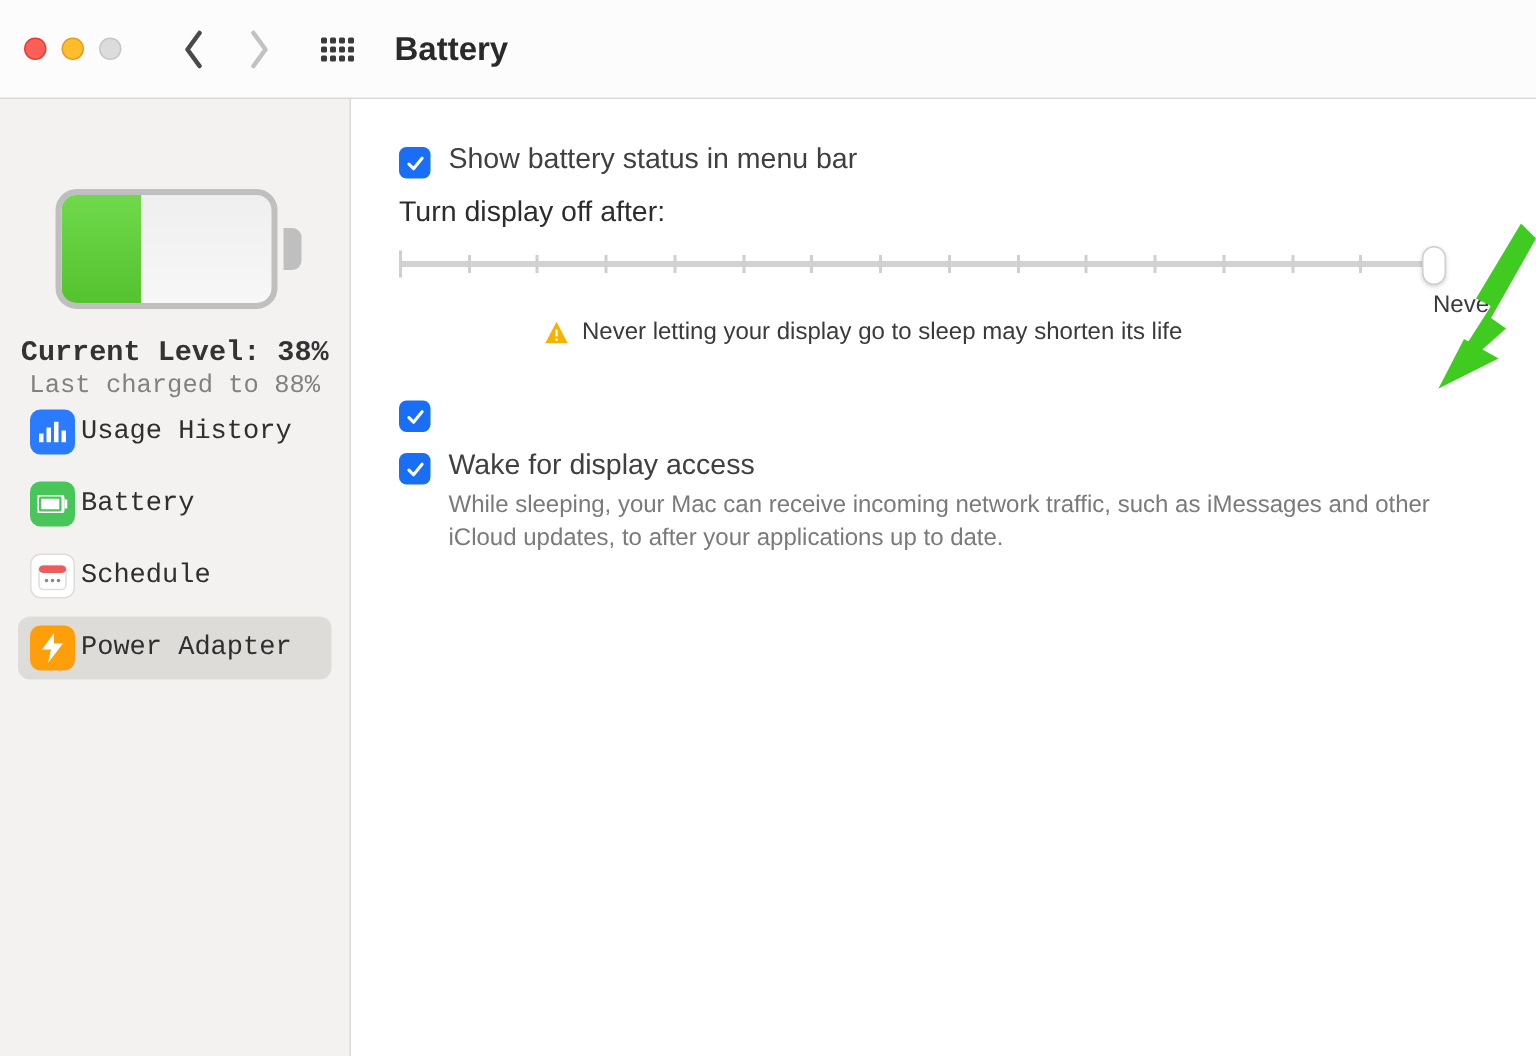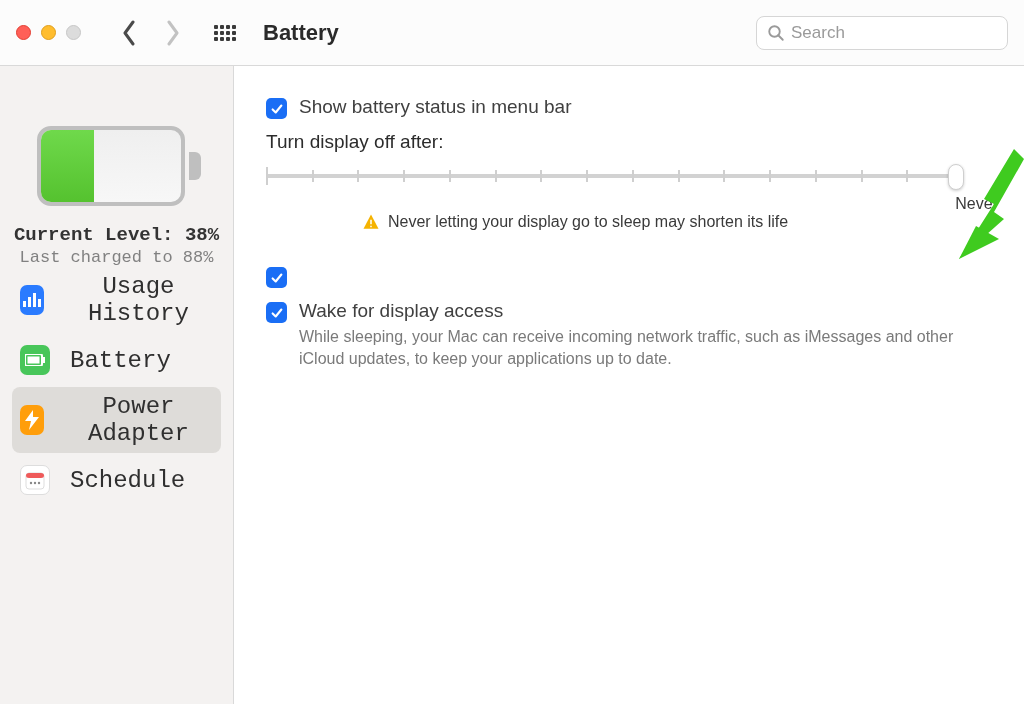--- a/index.html
+++ b/index.html
@@ -68,23 +68,23 @@
   .battery-tip {
     position:absolute; right:-4px; top:26px; width:12px; height:28px;
     background:#bfbfbf; border-radius: 0 6px 6px 0;
   }
   .level { font-size: 19px; font-weight:700; text-align:center; color:#333; margin-top: 16px;}
   .lastcharged { font-size: 17px; color:#818181; text-align:center; margin-top:2px;}
   .when { font-size: 16px; color:#818181; text-align:center; margin-top:4px; margin-bottom: 30px;}
 
   .nav-list { list-style:none; display:flex; flex-direction:column; gap:6px;}
   .nav-item {
-    display:flex; align-items:center; gap:20px;
+    display:flex; align-items:center; gap:4px;
     padding: 6px 8px; border-radius: 8px;
-    font-size: 24px; color:#2f2f2f;text-align:center;
+    font-size: 18px; color:#2f2f2f;text-align:center;
   }
   .nav-item.selected { background:#dedcd9; }
   .nav-icon {
     width:30px; height:30px; border-radius:7px;
     display:flex; align-items:center; justify-content:center;
     color:#fff; font-size:16px;
   }
   .ic-blue   { background:#2a7bff; }
   .ic-green  { background:#48c65a; }
   .ic-orange { background:#ff9e0b; }
@@ -155,27 +155,20 @@
       <span></span>
       <span></span>
       <span></span>
     <span></span>
       <span></span>
       <span></span>
       <span></span>
   </div>
   <div class="title">Battery</div>
   <div class="spacer"></div>
-  <div class="search">
-    <svg viewBox="0 0 24 24">
-        <circle cx="10" cy="10" r="7" fill="none" stroke="#9a9a9a" stroke-width="2.5"></circle>
-        <line x1="15" y1="15" x2="21" y2="21" stroke="#9a9a9a" stroke-width="2.5" stroke-linecap="round"></line>
-      </svg>
-    <span>Search</span>
-  </div>
 </div>
 
 <div class="content">
   <div class="sidebar">
     <div class="battery-img">
       <div class="battery-body">
         <div class="battery-fill" id="battery-fill" style="width: 38%;"></div>
       </div>
       <div class="battery-tip"></div>
     </div>
@@ -197,39 +190,39 @@
       <li class="nav-item">
         <div class="nav-icon ic-green">
           <svg width="20" height="12" viewBox="0 0 20 12">
               <rect x="0" y="0" width="17" height="12" rx="2" fill="none" stroke="#fff" stroke-width="2"></rect>
               <rect x="18" y="3" width="2" height="6" fill="#fff"></rect>
               <rect x="2.5" y="2.5" width="12" height="7" fill="#fff"></rect>
             </svg>
         </div>
         <span>Battery</span>
       </li>
-      <li class="nav-item selected">
-        <div class="nav-icon ic-orange">
-          <svg width="14" height="20" viewBox="0 0 14 20">
-              <polygon points="8,0 0,11 6,11 4,20 14,7 8,7" fill="#fff"></polygon>
-            </svg>
-        </div>
-        <span>Power Adapter</span>
-      </li>
       <li class="nav-item">
         <div class="nav-icon ic-white">
           <svg width="20" height="20" viewBox="0 0 20 20">
               <rect x="1" y="3" width="18" height="16" rx="3" fill="#fff" stroke="#ddd"></rect>
               <rect x="1" y="3" width="18" height="5" rx="3" fill="#ef5a5a"></rect>
               <circle cx="6" cy="13" r="1.2" fill="#888"></circle>
               <circle cx="10" cy="13" r="1.2" fill="#888"></circle>
               <circle cx="14" cy="13" r="1.2" fill="#888"></circle>
             </svg>
         </div>
         <span>Schedule</span>
+      </li>
+      <li class="nav-item selected">
+        <div class="nav-icon ic-orange">
+          <svg width="14" height="20" viewBox="0 0 14 20">
+              <polygon points="8,0 0,11 6,11 4,20 14,7 8,7" fill="#fff"></polygon>
+            </svg>
+        </div>
+        <span>Power Adapter</span>
       </li>
     </ul>
   </div>
 
   <div class="main">
     <div class="row">
       <div class="checkbox">
         <svg viewBox="0 0 16 16">
             <polyline points="3,8.5 6.5,12 13,4" fill="none" stroke="#fff" stroke-width="2.4" stroke-linecap="round" stroke-linejoin="round"></polyline>
           </svg>
@@ -281,21 +274,21 @@
     </div>
 
     <div class="row" style="margin-top:12px;">
       <div class="checkbox">
         <svg viewBox="0 0 16 16">
             <polyline points="3,8.5 6.5,12 13,4" fill="none" stroke="#fff" stroke-width="2.4" stroke-linecap="round" stroke-linejoin="round"></polyline>
           </svg>
       </div>
       <div style="flex:1">
         <div class="lbl">Wake for display access</div>
-        <div class="desc" style="margin-left:0;">While sleeping, your Mac can receive incoming network traffic, such as iMessages and other iCloud updates, to keep your applications up to date.</div>
+        <div class="desc" style="margin-left:0;">While sleeping, your Mac can receive incoming network traffic, such as iMessages and other iCloud updates, to after your applications up to date.</div>
       </div>
     </div>
 
     <svg class="arrow-overlay" viewBox="0 0 100 120">
       <g id="arrow-g" fill="#3fcb1f">
         <polygon points="90,5 60,55 70,60 35,115 80,75 70,68 100,15"></polygon>
         <polygon points="35,115 52,82 75,95"></polygon>
       </g>
     </svg>
   </div>

